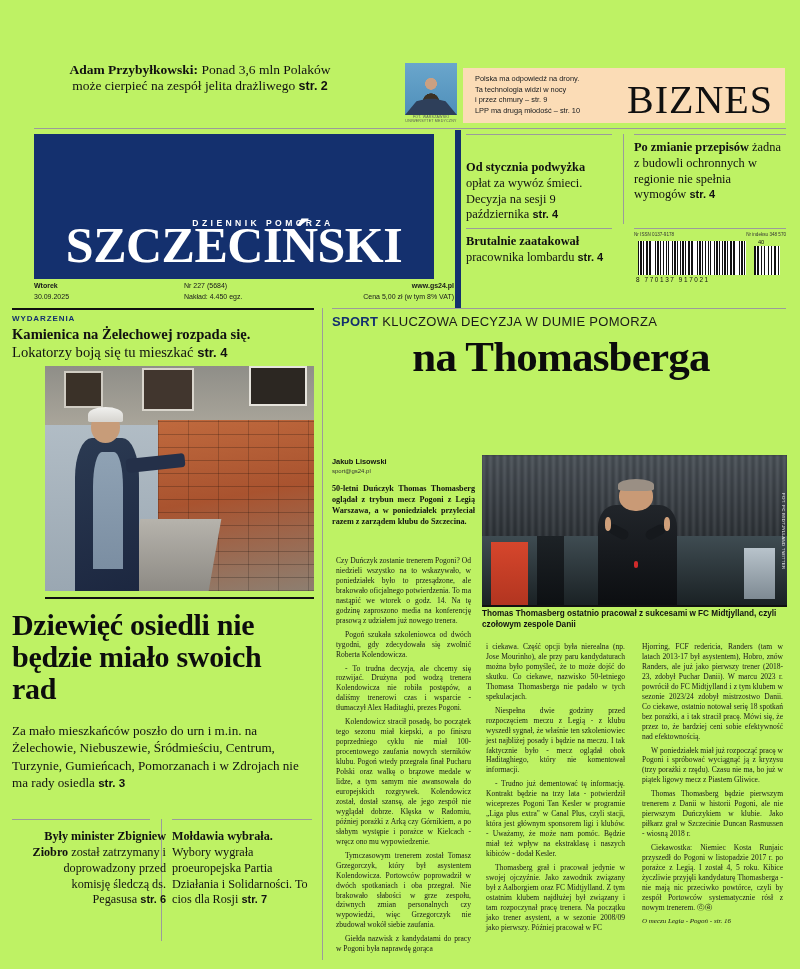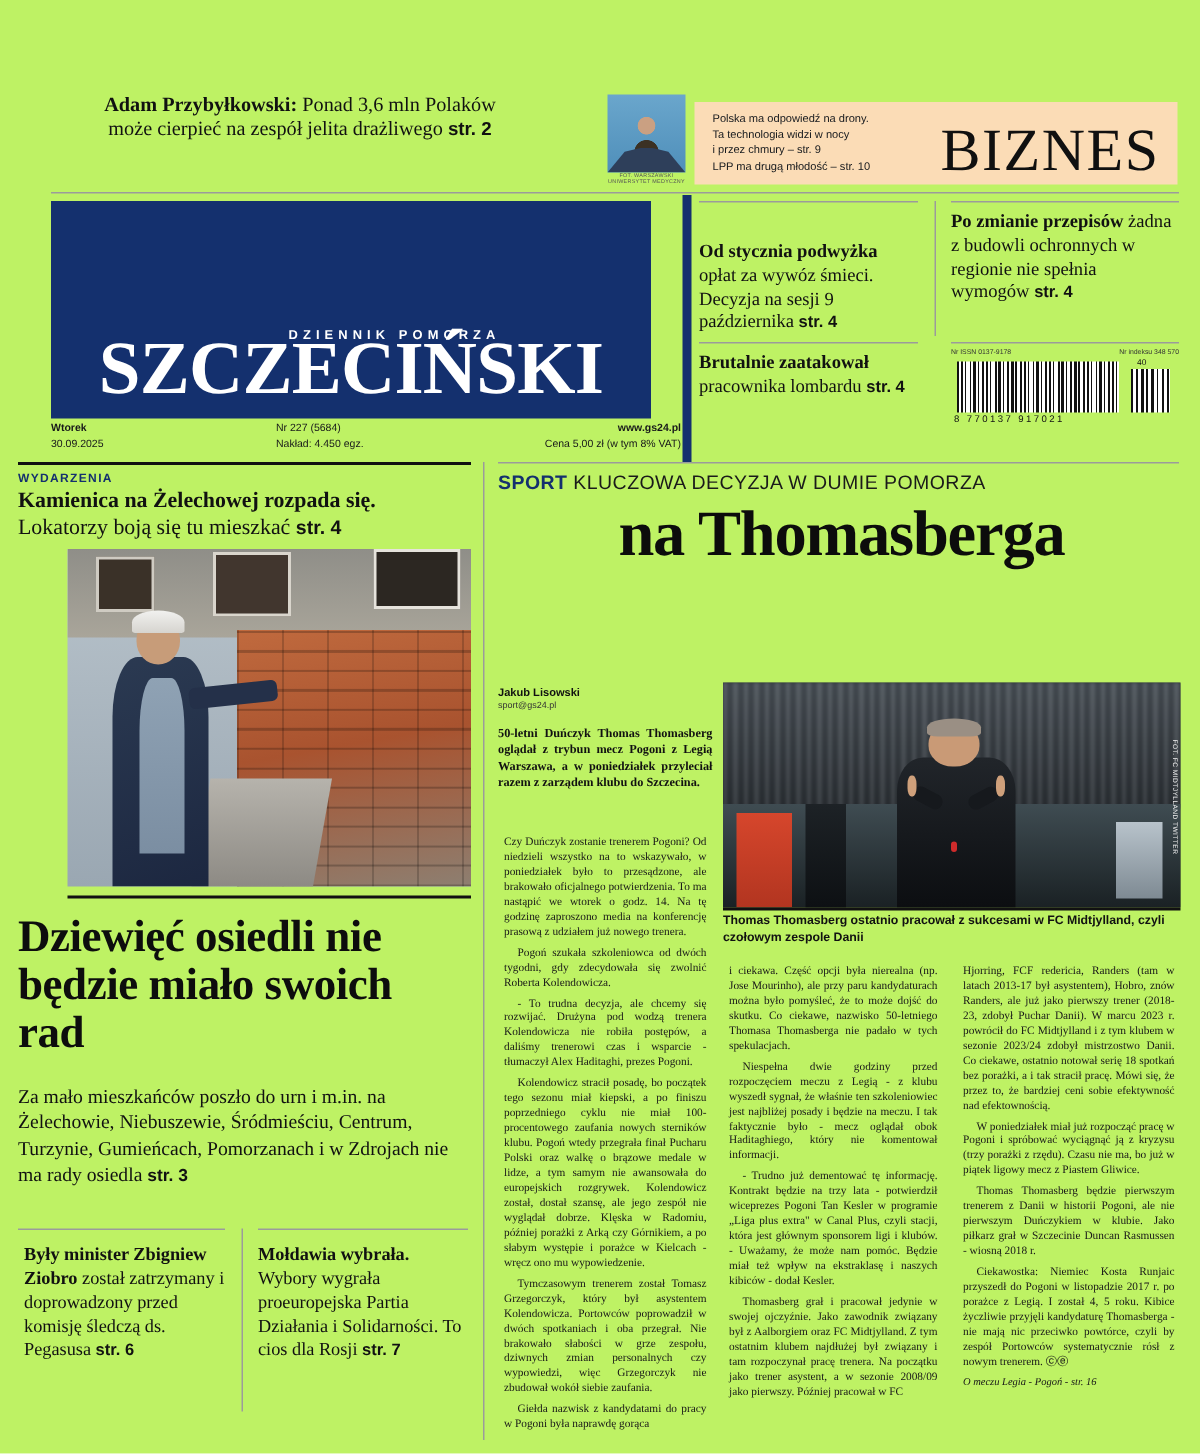--- a/index.html
+++ b/index.html
@@ -664,21 +664,21 @@
 
     <div class="big-dek">
       <span>Za mało mieszkańców poszło do urn i m.in. na Żelechowie, Niebuszewie, Śródmieściu, Centrum, Turzynie, Gumieńcach, Pomorzanach i w Zdrojach nie ma rady osiedla </span><span class="pg">str. 3</span>
     </div>
 
     <div class="bottom-briefs">
       <div class="rule-full" style="left:0; top:0; width:138px;"></div>
       <div class="rule-full" style="left:160px; top:0; width:140px;"></div>
       <div class="col-sep" style="left:149px; top:0; height:122px;"></div>
 
-      <div class="brief" style="left:4px;">
+      <div class="brief" style="left:16px;text-align:right;">
         <b>Były minister Zbigniew Ziobro</b><span> został zatrzymany i doprowadzony przed komisję śledczą ds. Pegasusa </span><span class="pg">str. 6</span>
       </div>
 
       <div class="brief" style="left:160px;">
         <b>Mołdawia wybrała.</b><span> Wybory wygrała proeuropejska Partia Działania i Solidarności. To cios dla Rosji </span><span class="pg">str. 7</span>
       </div>
     </div>
   </div>
 
   <div class="sport">

